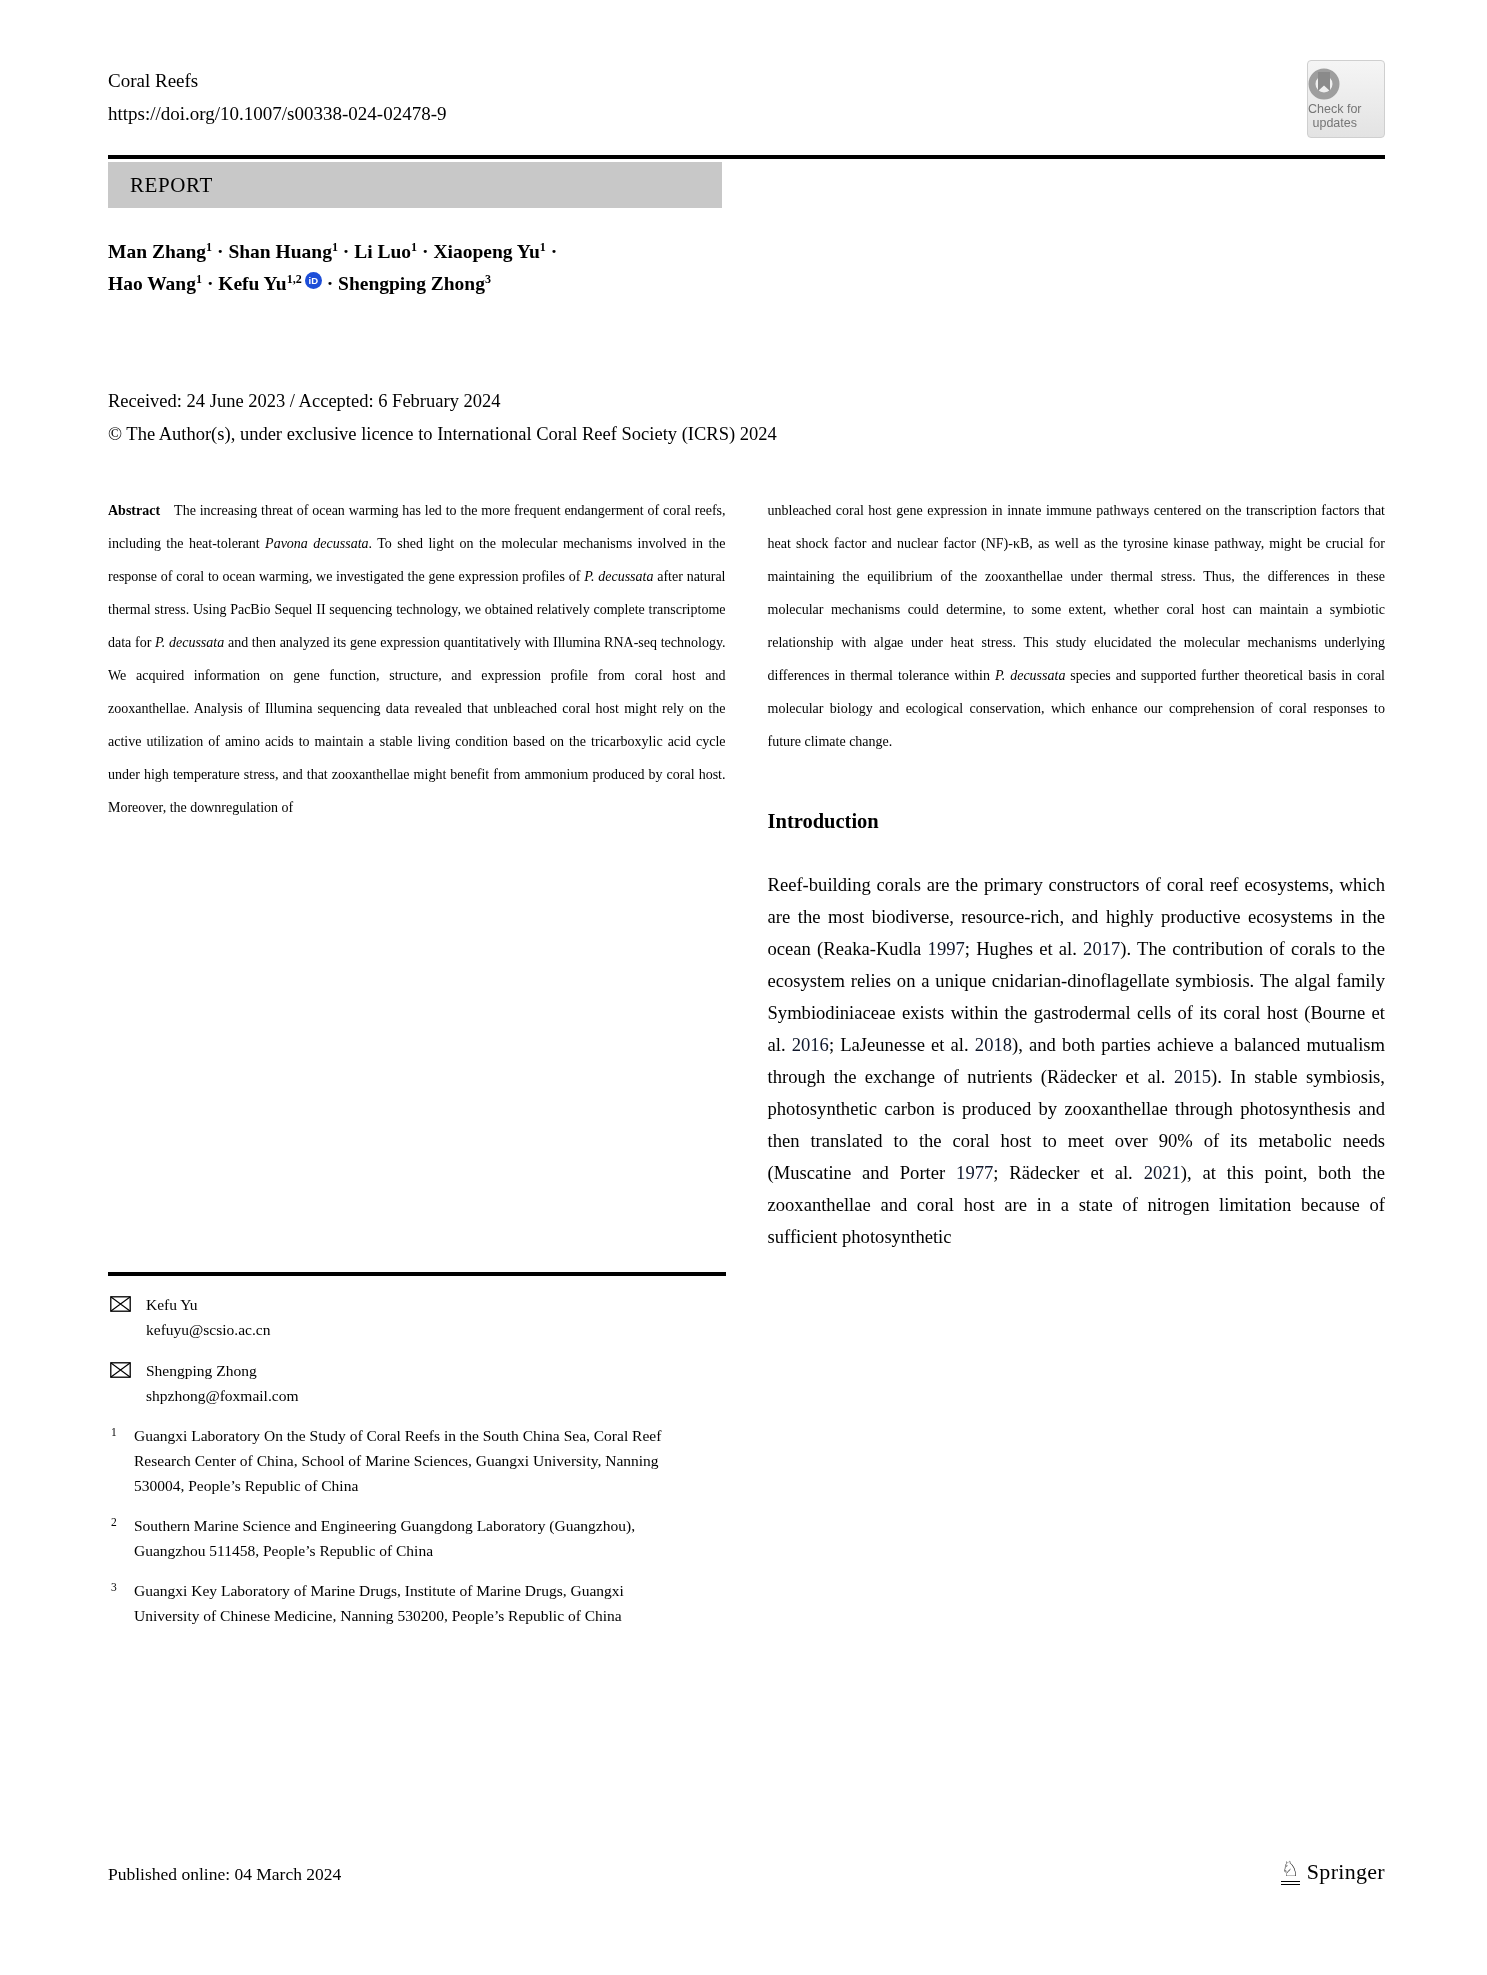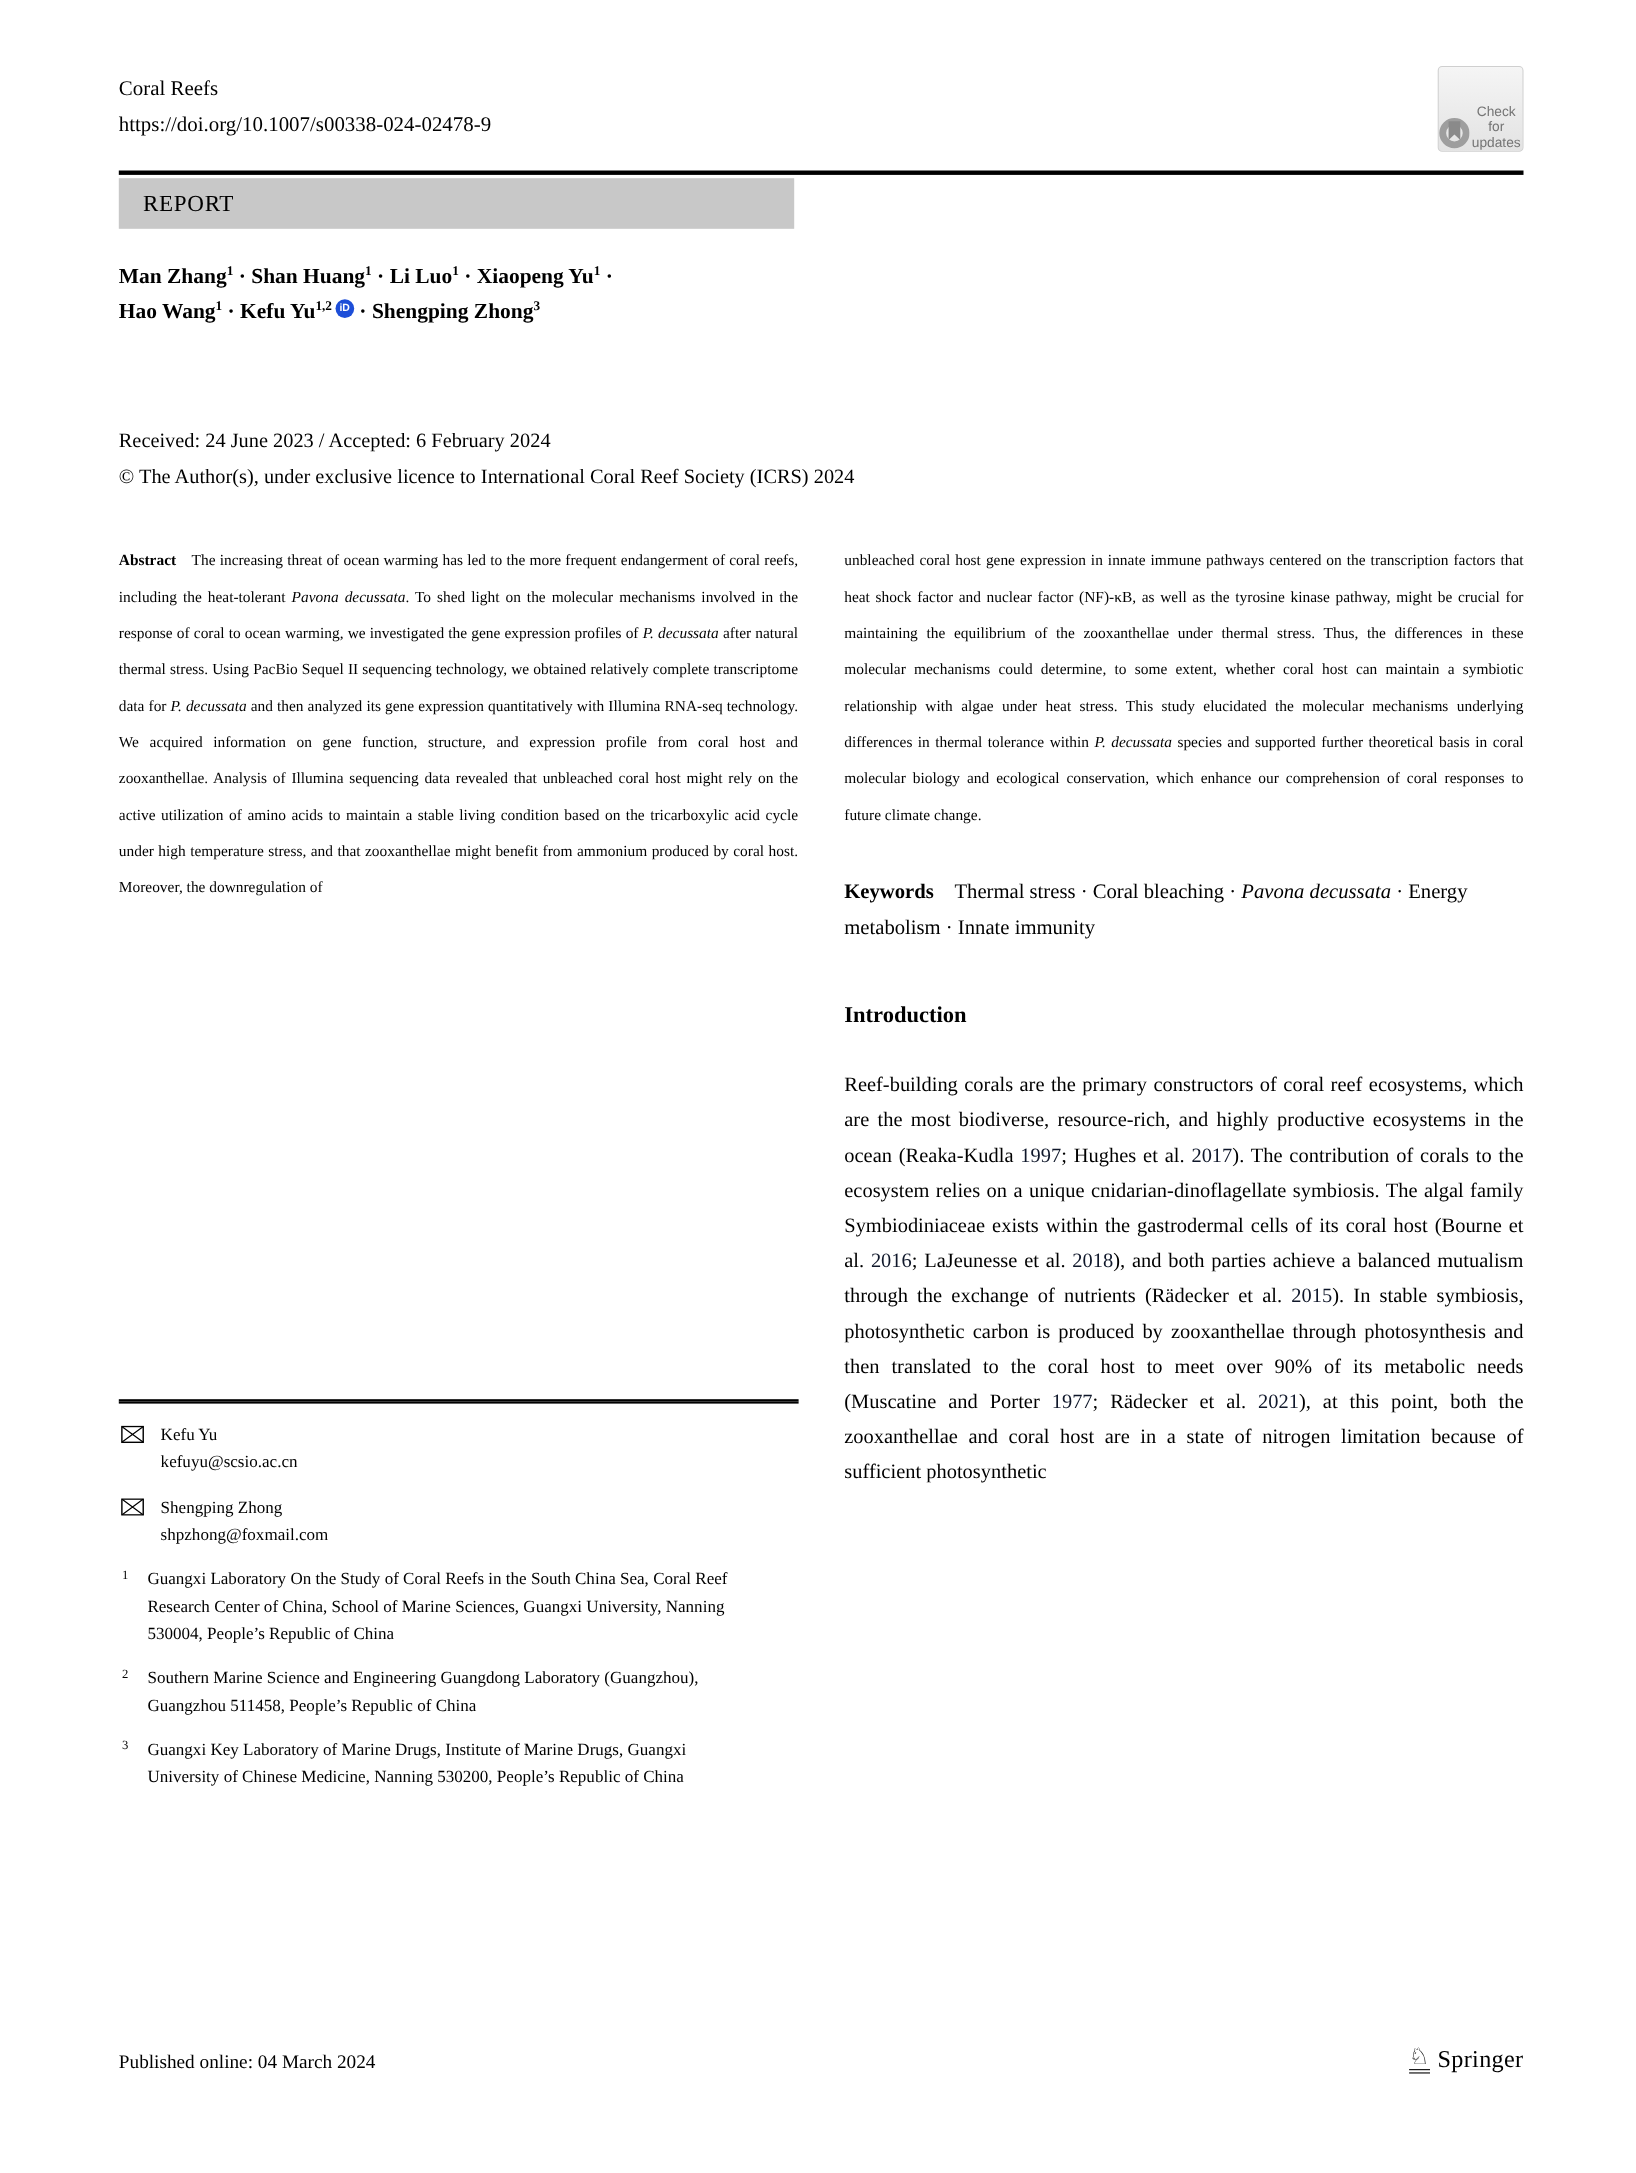--- a/index.html
+++ b/index.html
@@ -8,21 +8,21 @@
     box-sizing:border-box; padding:70px 102px 0 108px;
     font-family:"Liberation Serif", serif; color:#000; overflow:hidden;
   }
   
   .header-row { display:flex; justify-content:space-between; align-items:flex-start; }
   .journal-name { font-size:19px; line-height:1.2; }
   .doi-line { font-size:19px; line-height:1.2; margin-top:10px; }
   .update-badge {
     width:78px; height:78px; margin-top:-10px; box-sizing:border-box;
     background:linear-gradient(#f5f5f5,#e3e3e3); border:1px solid #cfcfcf; border-radius:4px;
-    display:flex; flex-direction:row; align-items:flex-end; padding-top:7px; cursor:pointer;
+    display:flex; flex-direction:column; align-items:flex-start; padding-top:7px; cursor:pointer;
   }
   .update-badge .badge-text {
     font-family:"Liberation Sans", sans-serif; font-size:12.5px; color:#757575;
     line-height:1.15; text-align:center; margin-top:2px;
   }
   .top-rule { border:none; border-top:4px solid #000; margin:17px 0 3px 0; }
   .report-box {
     width:614px; height:46px; background:#c8c8c8; box-sizing:border-box;
     display:flex; align-items:center; padding-left:22px;
     font-size:21px; letter-spacing:0.6px;
@@ -142,21 +142,20 @@
         </div>
         <div class="aff">
           <span class="aff-num">3</span>
           <span class="aff-text">Guangxi Key Laboratory of Marine Drugs, Institute of Marine Drugs, Guangxi University of Chinese Medicine, Nanning 530200, People’s Republic of China</span>
         </div>
       </div>
     </div>
 
     <div class="col">
       <p class="body-par" style="margin:0;"><span>unbleached coral host gene expression in innate immune pathways centered on the transcription factors that heat shock factor and nuclear factor (NF)-κB, as well as the tyrosine kinase pathway, might be crucial for maintaining the equilibrium of the zooxanthellae under thermal stress. Thus, the differences in these molecular mechanisms could determine, to some extent, whether coral host can maintain a symbiotic relationship with algae under heat stress. This study elucidated the molecular mechanisms underlying differences in thermal tolerance within </span><span class="run-i">P. decussata</span><span> species and supported further theoretical basis in coral molecular biology and ecological conservation, which enhance our comprehension of coral responses to future climate change.</span></p>
-      <p class="keywords-par"><span class="run-b">Keywords</span><span> Thermal stress · Coral bleaching · </span><span class="run-i">Pavona decussata</span><span> · Energy metabolism · Innate immunity</span></p>
       <h2 class="section-heading" style="margin-bottom:0;">Introduction</h2>
       <p class="intro-par"><span>Reef-building corals are the primary constructors of coral reef ecosystems, which are the most biodiverse, resource-rich, and highly productive ecosystems in the ocean (Reaka-Kudla </span><span class="run-l">1997</span><span>; Hughes et al. </span><span class="run-l">2017</span><span>). The contribution of corals to the ecosystem relies on a unique cnidarian-dinoflagellate symbiosis. The algal family Symbiodiniaceae exists within the gastrodermal cells of its coral host (Bourne et al. </span><span class="run-l">2016</span><span>; LaJeunesse et al. </span><span class="run-l">2018</span><span>), and both parties achieve a balanced mutualism through the exchange of nutrients (Rädecker et al. </span><span class="run-l">2015</span><span>). In stable symbiosis, photosynthetic carbon is produced by zooxanthellae through photosynthesis and then translated to the coral host to meet over 90% of its metabolic needs (Muscatine and Porter </span><span class="run-l">1977</span><span>; Rädecker et al. </span><span class="run-l">2021</span><span>), at this point, both the zooxanthellae and coral host are in a state of nitrogen limitation because of sufficient photosynthetic</span></p>
     </div>
   </div>
 
   <div class="footer">
     <div>Published online: 04 March 2024</div>
     <div class="springer-logo">
       <span class="knight">♘</span>
       <span>Springer</span>

